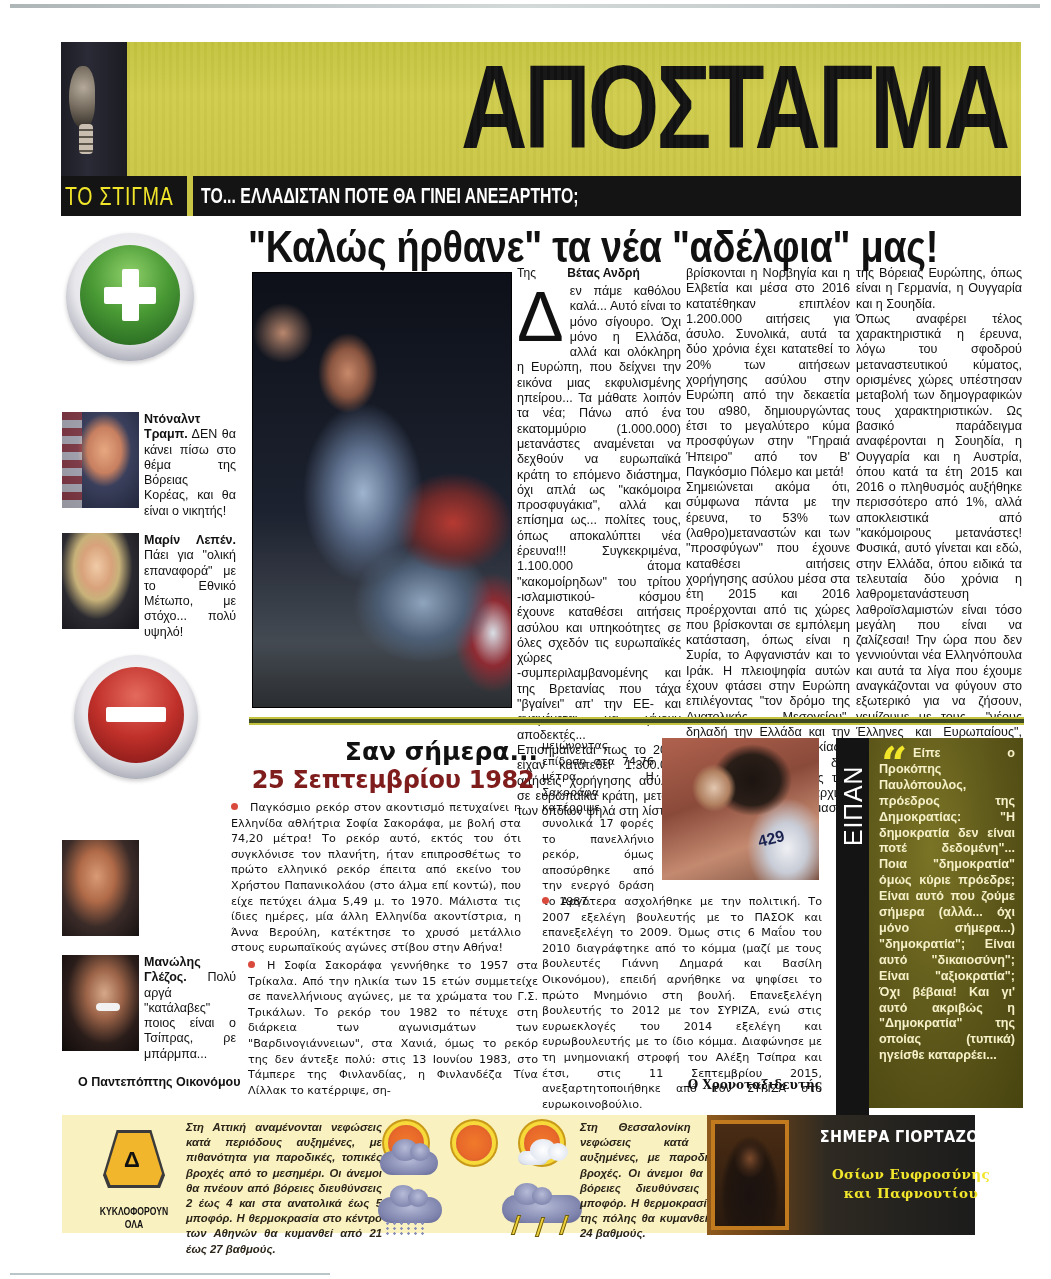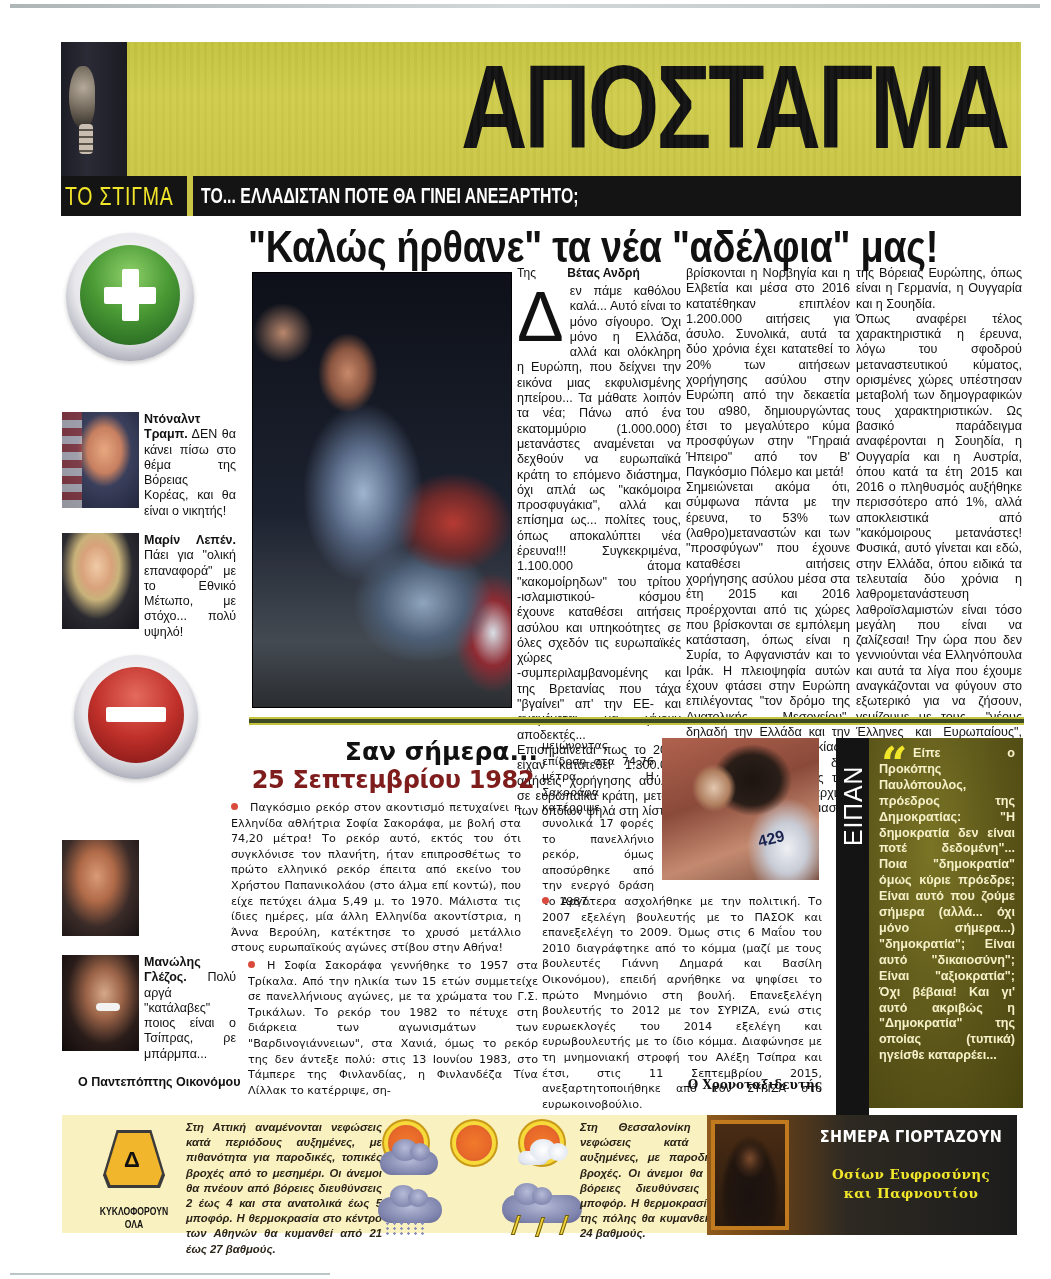--- a/index.html
+++ b/index.html
@@ -102,21 +102,21 @@
   .sun { position: absolute; width: 36px; height: 36px; border-radius: 50%; background: radial-gradient(circle, #f07a2a 0%, #e8682a 60%, #c5541e 100%); box-shadow: 0 0 0 4px #f7d93a, 0 0 0 6px #c89a18; }
   .cloud { position: absolute; width: 58px; height: 24px; border-radius: 14px; background: radial-gradient(ellipse at 50% 40%, #b4b9d6 0%, #7c82ab 70%, #5c6190 100%); }
   .cloud::before { content:""; position:absolute; left: 12px; top: -12px; width: 26px; height: 22px; border-radius:50%; background: radial-gradient(circle at 50% 40%, #b6bbd8 0%, #7c82ab 80%); }
   .cloud::after { content:""; position:absolute; left: 30px; top: -8px; width: 20px; height: 18px; border-radius:50%; background: radial-gradient(circle at 50% 40%, #b6bbd8 0%, #7c82ab 80%); }
   .cloud.white { background: radial-gradient(ellipse at 50% 40%, #ffffff 0%, #dfe4ee 70%, #9ca6c2 100%); width: 30px; height: 14px; }
   .cloud.white::before, .cloud.white::after { background: radial-gradient(circle, #fff 0%, #dde3ee 90%); }
   .rain { position: absolute; width: 44px; height: 14px; background: radial-gradient(circle, #8a90b8 1px, transparent 1.5px) 0 0/7px 5px; }
   .bolt { position: absolute; width: 4px; height: 20px; background: #f0d23a; transform: skewX(-18deg); border: 1px solid #6b5a10; }
 
   
-  .nameday { position: absolute; left: 707px; top: 1115px; width: 310px; height: 120px; background: linear-gradient(90deg, #8f5a1c 0%, #6e4418 18%, #2e2a22 45%, #1c1c1c 100%); }
+  .nameday { position: absolute; left: 707px; top: 1115px; width: 268px; height: 120px; background: linear-gradient(90deg, #8f5a1c 0%, #6e4418 18%, #2e2a22 45%, #1c1c1c 100%); }
   .icon-frame { position: absolute; left: 4px; top: 5px; width: 78px; height: 110px; background: #c27a1e; padding: 4px; }
   .icon-frame .in { width: 100%; height: 100%; background: radial-gradient(ellipse 16px 20px at 50% 34%, #7a4a2c 0%, #3a2416 60%, transparent 100%), radial-gradient(ellipse 30px 60px at 50% 70%, #1b1210 0%, #22160e 80%, transparent 100%), linear-gradient(180deg,#4a2c14,#2a1a0e); }
   .nameday-title { position: absolute; left: 98px; top: 12px; width: 212px; text-align: center; color: #fff; font-size: 16px; font-weight: 700; letter-spacing: .4px; font-family: "DejaVu Sans", sans-serif; transform: scaleX(.9); }
   .nameday-names { position: absolute; left: 98px; top: 50px; width: 212px; text-align: center; color: #f2e62b; font-family: "DejaVu Serif", serif; font-weight: 700; font-size: 13.5px; line-height: 19px; letter-spacing: .4px; }
 </style>
 </head>
 <body>
 
 <div class="top-rule"></div>
 

